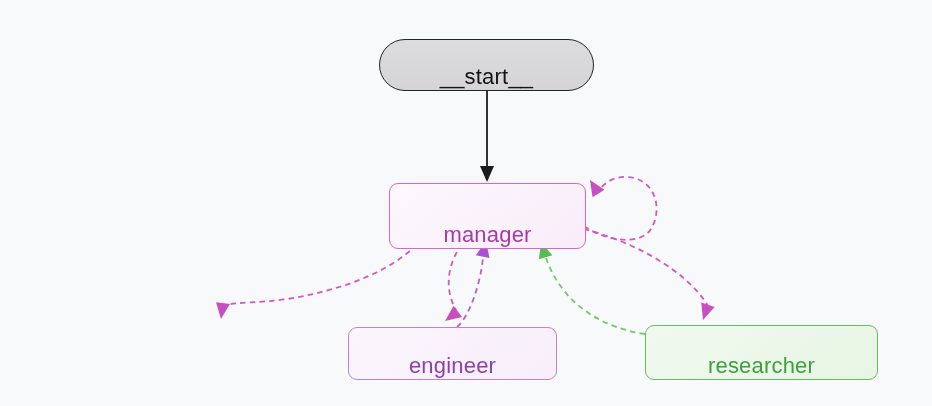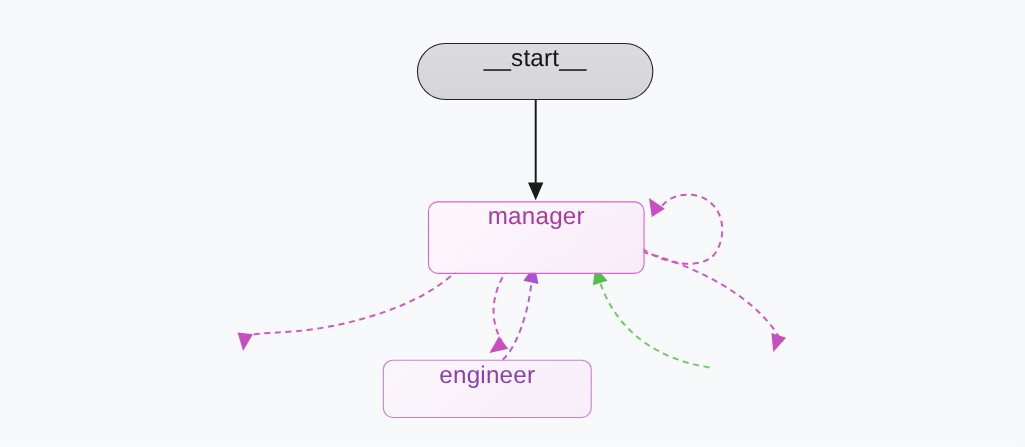--- a/index.html
+++ b/index.html
@@ -18,21 +18,21 @@
     position: absolute;
     left: 0; top: 0;
     width: 932px; height: 406px;
     z-index: 1;
   }
   .node {
     position: absolute;
     z-index: 2;
     box-sizing: border-box;
     display: flex;
-    align-items: flex-start;
+    align-items: flex-end;
     justify-content: center;
     font-size: 22px;
     letter-spacing: 0.2px;
     cursor: default;
   }
   .node-start {
     left: 379px; top: 39px; width: 215px; height: 52px;
     border: 1.6px solid #242424;
     border-radius: 26px;
     background: linear-gradient(180deg, #dcdcdf 0%, #d5d5d8 100%);
@@ -46,21 +46,21 @@
     color: #141414;
   }
   .node-manager {
     left: 389px; top: 183px; width: 197px; height: 66px;
     border: 1.6px solid #d765cb;
     border-radius: 9px;
     background: linear-gradient(140deg, #fdf8fd 0%, #f8ecf8 100%);
     color: #a93aa2;
   }
   .node-engineer {
-    left: 348px; top: 327px; width: 190px; height: 53px;
+    left: 348px; top: 327px; width: 209px; height: 53px;
     border: 1.6px solid #c77fd4;
     border-radius: 9px;
     background: linear-gradient(140deg, #fbf6fc 0%, #f7eef9 100%);
     color: #8d3fae;
   }
   .node-researcher {
     left: 645px; top: 325px; width: 233px; height: 55px;
     border: 1.6px solid #63bf5c;
     border-radius: 9px;
     background: linear-gradient(140deg, #f1f9ef 0%, #e7f5e3 100%);
@@ -115,14 +115,17 @@
 
   <div class="node node-manager">
     <span>manager</span>
   </div>
 
 
   <div class="node node-engineer">
     <span>engineer</span>
   </div>
 
+  <div class="node node-researcher">
+    <span>researcher</span>
+  </div>
 
 </div>
 
 </body></html>

